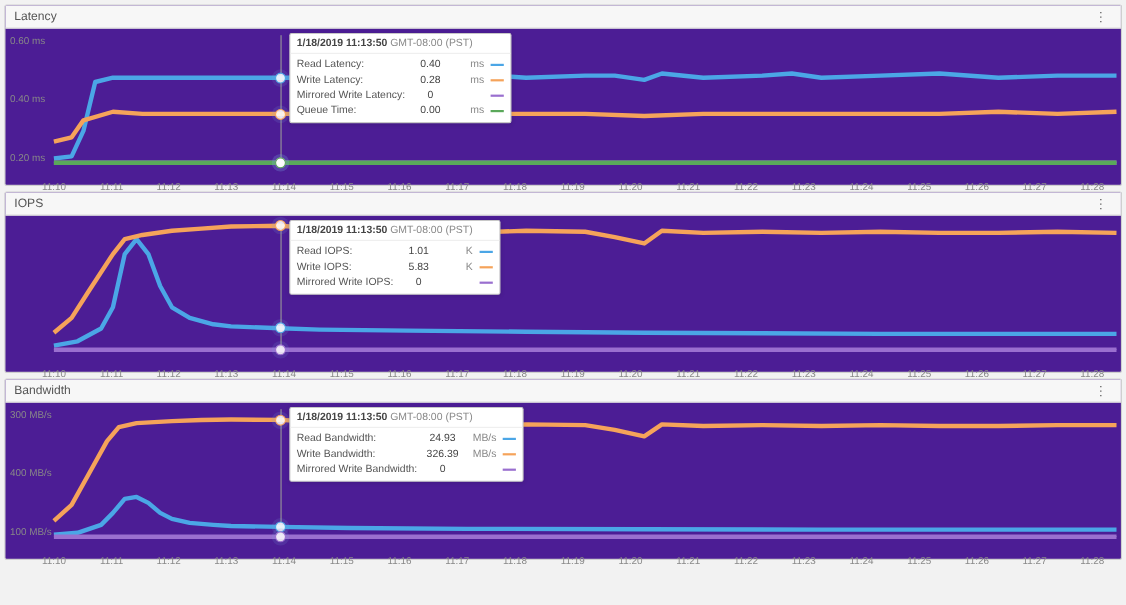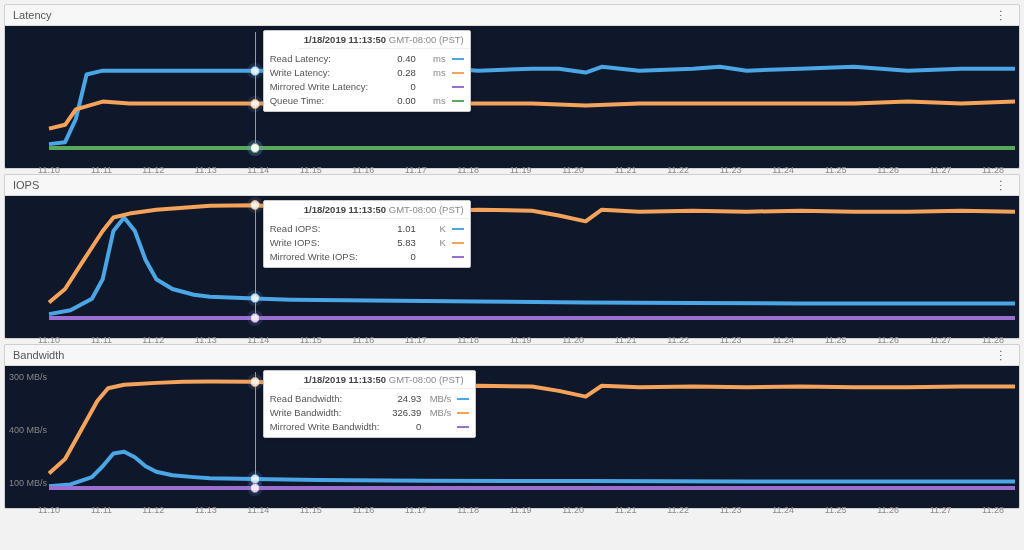--- a/index.html
+++ b/index.html
@@ -20,21 +20,21 @@
     font-family:Arial,Helvetica,sans-serif;
     font-size:11px;
     color:var(--text);
     background:var(--page-bg);
     width:1024px;
     height:550px;
     overflow:hidden;
     padding:4px;
   }
   .panel{
-    background:#0f172a;
+    background:#4c1d95;
     border:1px solid var(--panel-border);
     border-radius:2px;
     margin-bottom:5px;
     overflow:visible;
     position:relative;
   }
   .panel-header{
     display:flex;
     justify-content:space-between;
     align-items:center;
@@ -119,49 +119,53 @@
     border-radius:2px;
     box-shadow:0 1px 4px rgba(0,0,0,0.12);
     font-size:9.5px;
     color:#555;
     min-width:185px;
     z-index:5;
   }
   .tt-head{
     padding:3px 6px;
     border-bottom:1px solid #eee;
-    margin-left:34px;
   }
   .tt-head b{color:#444;font-size:9.5px;}
   .tt-head span{color:#888;}
   .tt-body{padding:3px 6px;}
   .tt-row{
     display:flex;
     align-items:center;
     gap:4px;
     line-height:14px;
   }
   .tt-label{flex:1;}
-  .tt-val{width:38px;text-align:right;color:#444;}
+  .tt-val{width:38px;text-align:center;color:#444;}
   .tt-unit{width:26px;text-align:right;color:#888;}
   .swatch{
     width:12px;height:0;
     border-top:2px solid var(--c,#4ba6e6);
     margin-left:2px;
   }
 </style>
 </head>
 <body>
 
 <div class="panel">
   <div class="panel-header">
     <span class="panel-title">Latency</span>
     <span class="menu-btn">…</span>
   </div>
   <div class="chart-body">
+    <div class="y-axis">
+      <span class="y-tick">0.60 ms</span>
+      <span class="y-tick">0.40 ms</span>
+      <span class="y-tick">0.20 ms</span>
+    </div>
     <div class="plot">
       <svg class="lines" viewBox="0 0 1000 300" preserveAspectRatio="none">
           <line x1="0" x2="1000" y1="300" y2="300" class="baseline"></line>
           <polyline points="0,290 16.666666666666703,285 27.777777777777775,225 38.88888888888885,109.99999999999997 55.55555555555555,99.99999999999997 83.33333333333333,99.99999999999997 111.1111111111111,99.99999999999997 166.66666666666666,99.99999999999997 212.7777777777778,99.99999999999997 222.2222222222222,99.99999999999997 277.77777777777777,99.99999999999997 333.3333333333333,99.99999999999997 388.8888888888889,99.99999999999997 416.6666666666667,95 444.4444444444444,99.99999999999997 500,95 527.7777777777778,95 555.5555555555555,105 572.2222222222223,90 611.1111111111112,99.99999999999997 666.6666666666666,95 694.4444444444445,90 722.2222222222222,99.99999999999997 777.7777777777778,95 833.3333333333334,90 888.8888888888888,99.99999999999997 944.4444444444445,95 1000,95" fill="none" stroke="#4ba6e6" stroke-width="4" vector-effect="non-scaling-stroke" stroke-linejoin="round"></polyline>
           <polyline points="0,250 16.666666666666703,240 27.777777777777775,200 55.55555555555555,180 83.33333333333333,185 111.1111111111111,185 166.66666666666666,185 212.7777777777778,185 277.77777777777777,185 388.8888888888889,185 500,185 555.5555555555555,190 611.1111111111112,185 722.2222222222222,185 833.3333333333334,185 888.8888888888888,180 944.4444444444445,185 1000,180" fill="none" stroke="#f5a35a" stroke-width="4" vector-effect="non-scaling-stroke" stroke-linejoin="round"></polyline>
           <polyline points="0,300 1000,300" fill="none" stroke="#9a6fcf" stroke-width="4" vector-effect="non-scaling-stroke" stroke-linejoin="round"></polyline>
           <polyline points="0,300 1000,300" fill="none" stroke="#5aa85a" stroke-width="4" vector-effect="non-scaling-stroke" stroke-linejoin="round"></polyline>
         </svg>
       <div class="cursor-line" style="left: 21.2944%;"></div>
     <div class="cursor-dot" style="--c: #4ba6e6; left: 21.2944%; top: 33.3333%;"></div>

